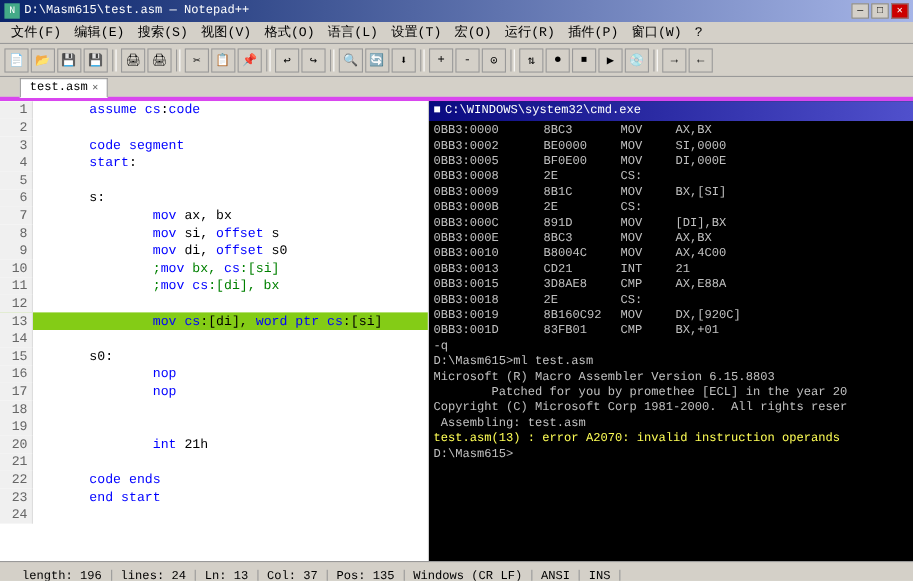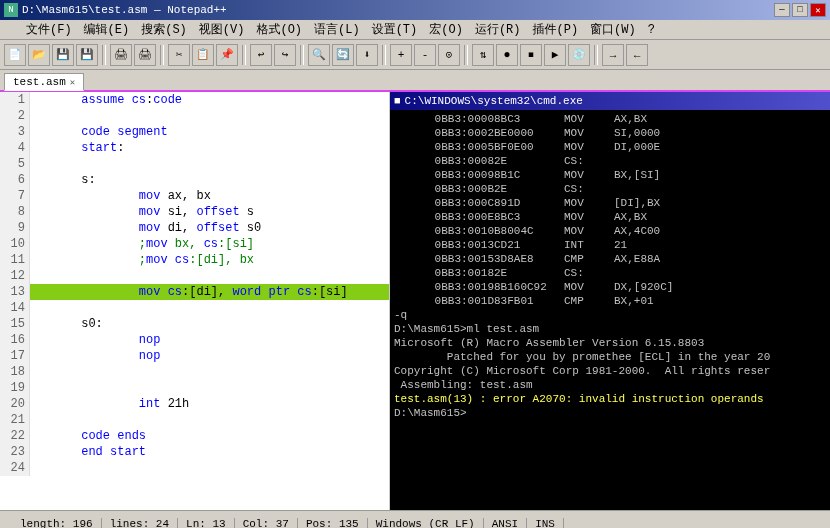--- a/index.html
+++ b/index.html
@@ -54,21 +54,21 @@
       color: black;
     }
     .title-btn.close { background: #cc0000; color: white; }
 
     
     .menu-bar {
       background: #d4d0c8;
       height: 20px;
       display: flex;
       align-items: center;
-      padding: 0 20px;
+      padding: 0 4px;
       font-size: 12px;
       border-bottom: 1px solid #999;
     }
     .menu-item {
       padding: 1px 6px;
       cursor: pointer;
       color: #000;
     }
 
     
@@ -99,22 +99,22 @@
       border-right: 1px solid #fff;
       margin: 0 2px;
     }
 
     
     .tab-bar {
       background: #d4d0c8;
       height: 22px;
       display: flex;
       align-items: flex-end;
-      padding: 0 4px;
-      border-bottom: 2px solid #d946ef;
+      padding: 0 18px;
+      border-bottom: 4px solid #d946ef;
     }
     .tab {
       background: #d4d0c8;
       border: 1px solid #999;
       border-bottom: none;
       padding: 2px 8px;
       font-size: 11px;
       cursor: pointer;
       display: flex;
       align-items: center;
@@ -212,21 +212,21 @@
       flex: 1;
       padding: 2px 4px;
       overflow: hidden;
       font-size: 11px;
       line-height: 14px;
     }
     .cmd-line {
       display: flex;
       white-space: pre;
     }
-    .cmd-addr { color: #c0c0c0; min-width: 100px; text-align: right; }
+    .cmd-addr { color: #c0c0c0; min-width: 100px; }
     .cmd-hex { color: #c0c0c0; min-width: 70px; }
     .cmd-mnem { color: #c0c0c0; min-width: 50px; }
     .cmd-ops { color: #c0c0c0; text-align: right; }
   </style>
 </head>
 <body>
 
 <div class="title-bar">
   <div class="title-bar-left">
     <span class="title-icon">N</span>

